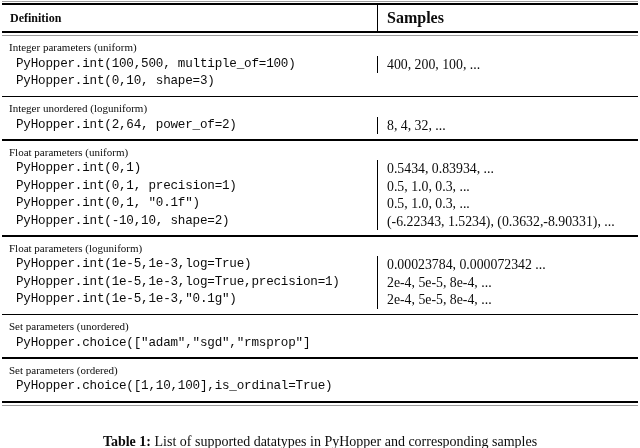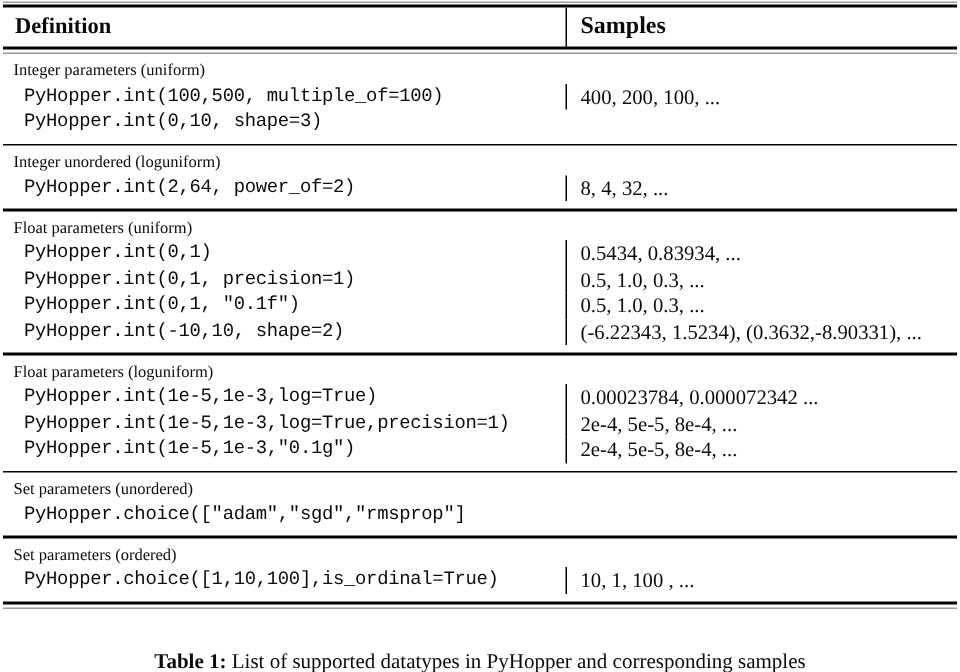--- a/index.html
+++ b/index.html
@@ -26,21 +26,21 @@
   .header-row{
     display:flex;
     height:26px;
     align-items:center;
   }
   .header-row .h-def{
     flex:0 0 375px;
     box-sizing:border-box;
     padding-left:8px;
     font-weight:bold;
-    font-size:15px;
+    font-size:12px;
   }
   .header-row .h-samples{
     flex:1;
     box-sizing:border-box;
     border-left:1.5px solid #000;
     padding-left:9px;
     font-weight:bold;
     font-size:16px;
     align-self:stretch;
     display:flex;
@@ -175,21 +175,20 @@
       <div class="rows">
         <div class="row">
           <div class="cell-def">PyHopper.choice(["adam","sgd","rmsprop"]</div>
         </div>
       </div>
       <div class="hr-mid"></div>
       <div class="section-title">Set parameters (ordered)</div>
       <div class="rows">
         <div class="row">
           <div class="cell-def">PyHopper.choice([1,10,100],is_ordinal=True)</div>
-          <div class="cell-samples">10, 1, 100 , ...</div>
         </div>
       </div>
     </div>
 
   <div>
     <div class="hr-dark"></div>
     <div class="hr-gap2"></div>
     <div class="hr-light"></div>
   </div>
 </div>

